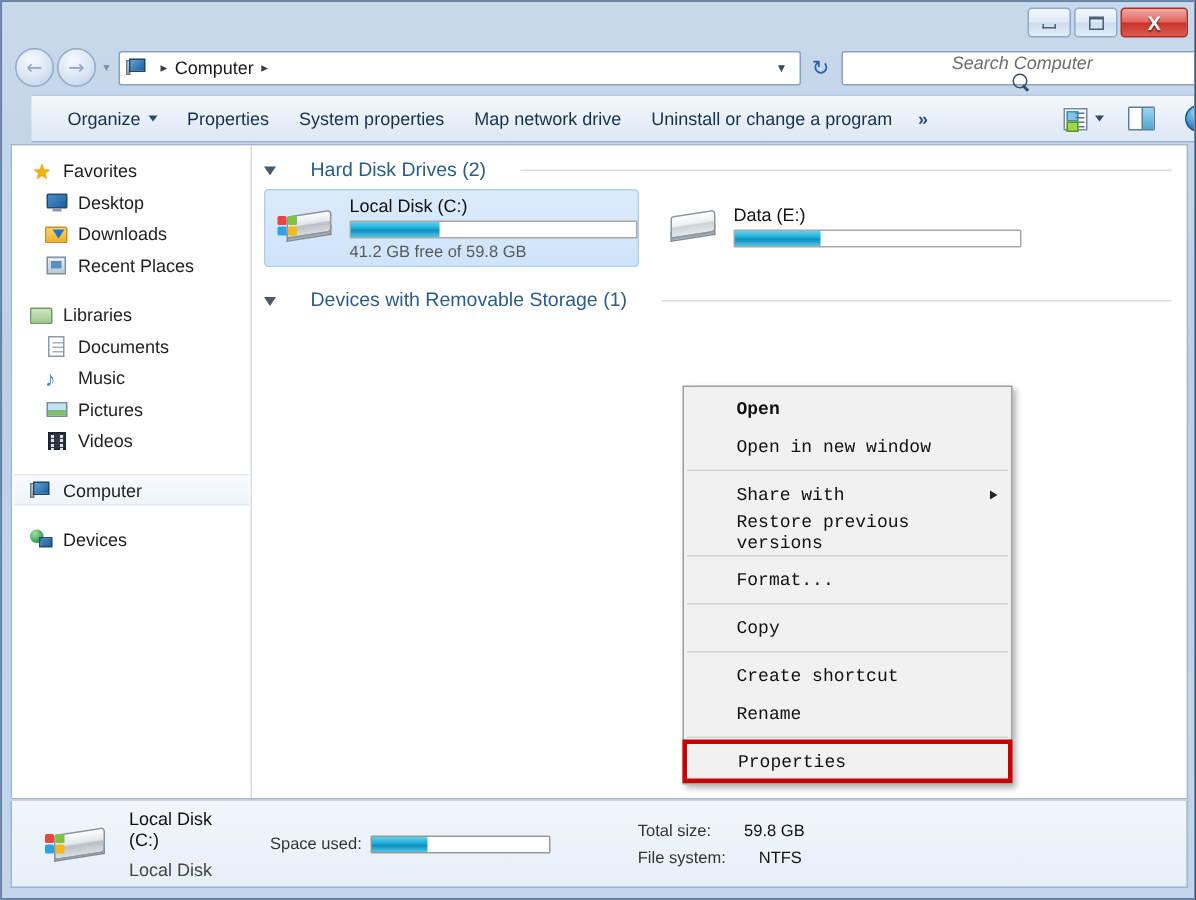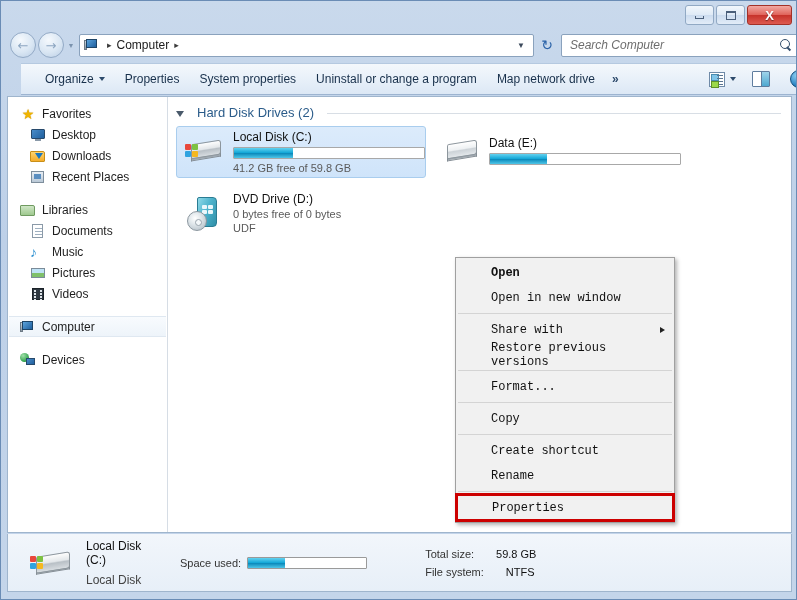--- a/index.html
+++ b/index.html
@@ -100,20 +100,21 @@
   .refreshbtn {
     width: 24px; height: 23px;
     display: flex; align-items: center; justify-content: center;
     color: #2a62a8; font-size: 14px; margin-left: 1px;
   }
   .searchbox {
     width: 237px; height: 23px; margin-left: 2px;
     background: #fff; border: 1px solid #8aa2bd; border-radius: 2px;
     display: flex; align-items: center;
     padding: 0 4px 0 8px;
+    flex-direction: column;
   }
   .searchbox .ph {
     flex: 1; font-style: italic; color: #6d6d6d; font-size: 12px;
   }
   .mag {
     width: 13px; height: 13px; position: relative; flex: 0 0 auto;
   }
   .mag::before {
     content: ""; position: absolute; left: 0; top: 0;
     width: 8px; height: 8px; border: 1.6px solid #35506e; border-radius: 50%;
@@ -211,21 +212,21 @@
     margin: 0 1px;
     padding-left: 11px;
   }
   .navgap { height: 12px; }
   .nico { width: 16px; height: 16px; flex: 0 0 16px; position: relative; }
 
   .content {
     flex: 1; position: relative; background: #fff; overflow: hidden;
   }
   .grouphdr {
-    display: flex; align-items: center; gap: 13px;
+    display: flex; align-items: center; gap: 23px;
     padding: 8px 10px 0 8px;
     text-align: right;
   }
   .gtri {
     width: 0; height: 0; border-top: 4.5px solid transparent;
     border-bottom: 4.5px solid transparent; border-left: 6px solid #4a5a6b;
     margin-top: 1px;
   }
   .gtri.open {
     border-left: 4.5px solid transparent; border-right: 4.5px solid transparent;
@@ -506,24 +507,24 @@
       <span>Organize</span>
       <span class="caret-dn"></span>
     </div>
     <div class="tbitem">
       <span>Properties</span>
     </div>
     <div class="tbitem">
       <span>System properties</span>
     </div>
     <div class="tbitem">
+      <span>Map network drive</span>
+    </div>
+    <div class="tbitem">
       <span>Uninstall or change a program</span>
-    </div>
-    <div class="tbitem">
-      <span>Map network drive</span>
     </div>
     <div class="chev2">
       <span>»</span>
     </div>
     <div class="tb-spacer"></div>
     <div class="tbitem viewbtn">
       <span class="view-ico">
         <span class="view-lines">
             <i></i>
             <i></i>
@@ -669,43 +670,26 @@
           </span>
           <span class="tile-txt">
             <span class="tile-name" style="display:block">Data (E:)</span>
             <span class="pbar" style="display:block">
               <span class="pfill" style="display:block;width:30%"></span>
             </span>
           </span>
         </div>
       </div>
 
-
-      <div class="tilerow">
-        <div class="tile" style="height:58px">
-          <span class="tile-ico">
-            <span class="dvd">
-              <span class="dvd-case">
-                  <span class="dvd-win">
-                    <i></i>
-                    <i></i>
-                    <i></i>
-                    <i></i>
-                  </span>
-                </span>
-              <span class="dvd-disc"></span>
-            </span>
-          </span>
-          <span class="tile-txt">
-            <span class="tile-name" style="display:block;margin-bottom:2px">DVD Drive (D:)</span>
-            <span class="tile-sub" style="display:block;margin-bottom:2px">0 bytes free of 0 bytes</span>
-            <span class="tile-sub" style="display:block">UDF</span>
-          </span>
-        </div>
-      </div>
+      <div class="grouphdr" style="padding-top:14px">
+        <span class="gtri open"></span>
+        <span class="gtitle">Devices with Removable Storage (1)</span>
+        <span class="gline"></span>
+      </div>
+
 
       <div class="ctxmenu">
         <div class="ctxitem bold">
           <span>Open</span>
         </div>
         <div class="ctxitem">
           <span>Open in new window</span>
         </div>
         <div class="ctxsep"></div>
         <div class="ctxitem">

